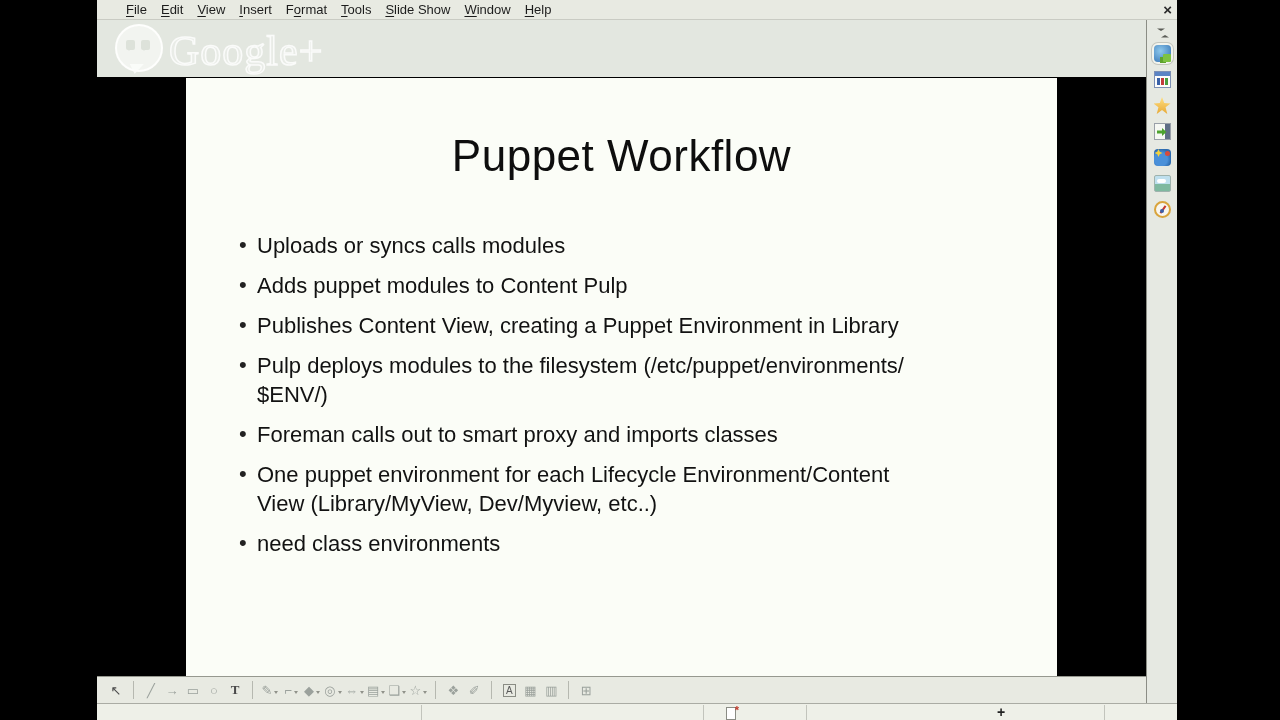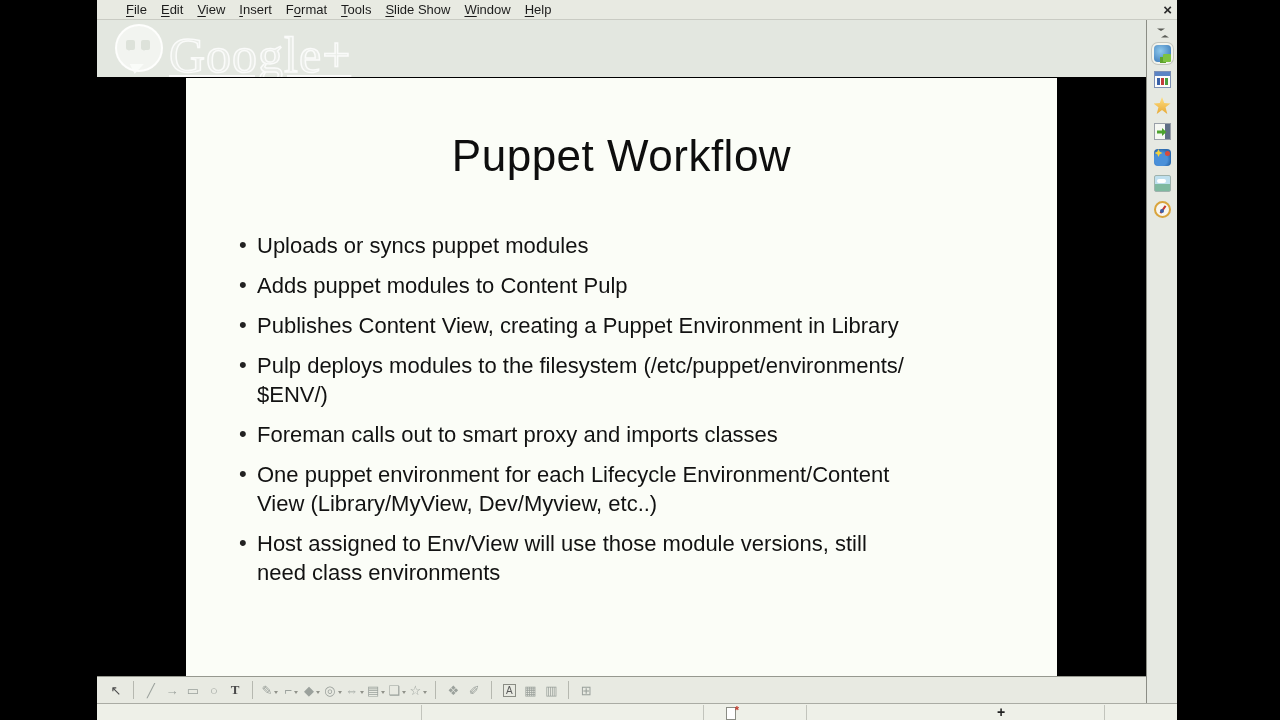--- a/index.html
+++ b/index.html
@@ -17,23 +17,23 @@
   
   .gband{position:absolute;left:97px;top:20px;width:1049px;height:57px;background:#e3e7e0;}
   .bubble{position:absolute;left:18px;top:4px;width:44px;height:44px;border-radius:50%;
           border:2px solid rgba(255,255,255,0.85);background:rgba(252,253,250,0.6);}
   .bubble::after{content:"";position:absolute;left:11px;bottom:-11px;width:0;height:0;
           border:7px solid transparent;border-top:10px solid rgba(252,253,250,0.85);transform:skewX(-12deg);}
   .quote{position:absolute;top:14px;width:9px;height:10px;background:#dde2da;border-radius:2px;}
   .quote::after{content:"";position:absolute;left:0;bottom:-4px;width:0;height:0;
           border:3px solid transparent;border-top:4px solid #dde2da;}
   .quote.q1{left:9px;} .quote.q2{left:24px;}
-  .brand{position:absolute;left:72px;top:10px;font-family:"Liberation Serif",serif;font-size:50px;
+  .brand{position:absolute;left:72px;top:10px;font-family:"Liberation Serif",serif;font-size:42px;
          line-height:1;color:rgba(255,255,255,0.22);-webkit-text-stroke:1.5px rgba(255,255,255,0.8);
-         letter-spacing:1px;text-decoration:underline;}
+         letter-spacing:1px;}
 
   
   .workspace{position:absolute;left:97px;top:77px;width:1049px;height:599px;background:#000;}
   .slideCanvas{position:absolute;left:89px;top:1px;width:871px;height:690px;background:#fbfdf7;}
   .slide-title{position:absolute;top:53px;left:0;width:100%;text-align:center;font-size:44px;
                color:#0e0e0e;letter-spacing:0.5px;}
   .bullets{position:absolute;top:153px;left:71px;width:780px;font-size:22px;line-height:29px;
            color:#121212;list-style:none;margin:0;padding:0;}
   .bullet{position:relative;margin:0 0 11px 0;}
   .bullet::before{content:"\2022";position:absolute;left:-18px;top:-1px;color:#222;}
@@ -117,41 +117,40 @@
         <i class="quote q2"></i>
     </span>
     <span class="brand">Google+</span>
   </div>
 
   <div class="workspace">
     <div class="slideCanvas">
       <div class="slide-title">Puppet Workflow</div>
       <ul class="bullets">
           <li class="bullet">
-            <span class="bline">Uploads or syncs puppet modules</span>
+            <span class="bline">Uploads or syncs calls modules</span>
           </li>
           <li class="bullet">
             <span class="bline">Adds puppet modules to Content Pulp</span>
           </li>
           <li class="bullet">
             <span class="bline">Publishes Content View, creating a Puppet Environment in Library</span>
           </li>
           <li class="bullet">
             <span class="bline">Pulp deploys modules to the filesystem (/etc/puppet/environments/</span>
             <span class="bline">$ENV/)</span>
           </li>
           <li class="bullet">
             <span class="bline">Foreman calls out to smart proxy and imports classes</span>
           </li>
           <li class="bullet">
             <span class="bline">One puppet environment for each Lifecycle Environment/Content</span>
             <span class="bline">View (Library/MyView, Dev/Myview, etc..)</span>
           </li>
           <li class="bullet">
-            <span class="bline">Host assigned to Env/View will use those module versions, still</span>
             <span class="bline">need class environments</span>
           </li>
         </ul>
     </div>
   </div>
 
   <div class="sidestrip">
       <span class="sicon si-handle"></span>
       <span class="sicon si-globe"></span>
       <span class="sicon si-chart"></span>

